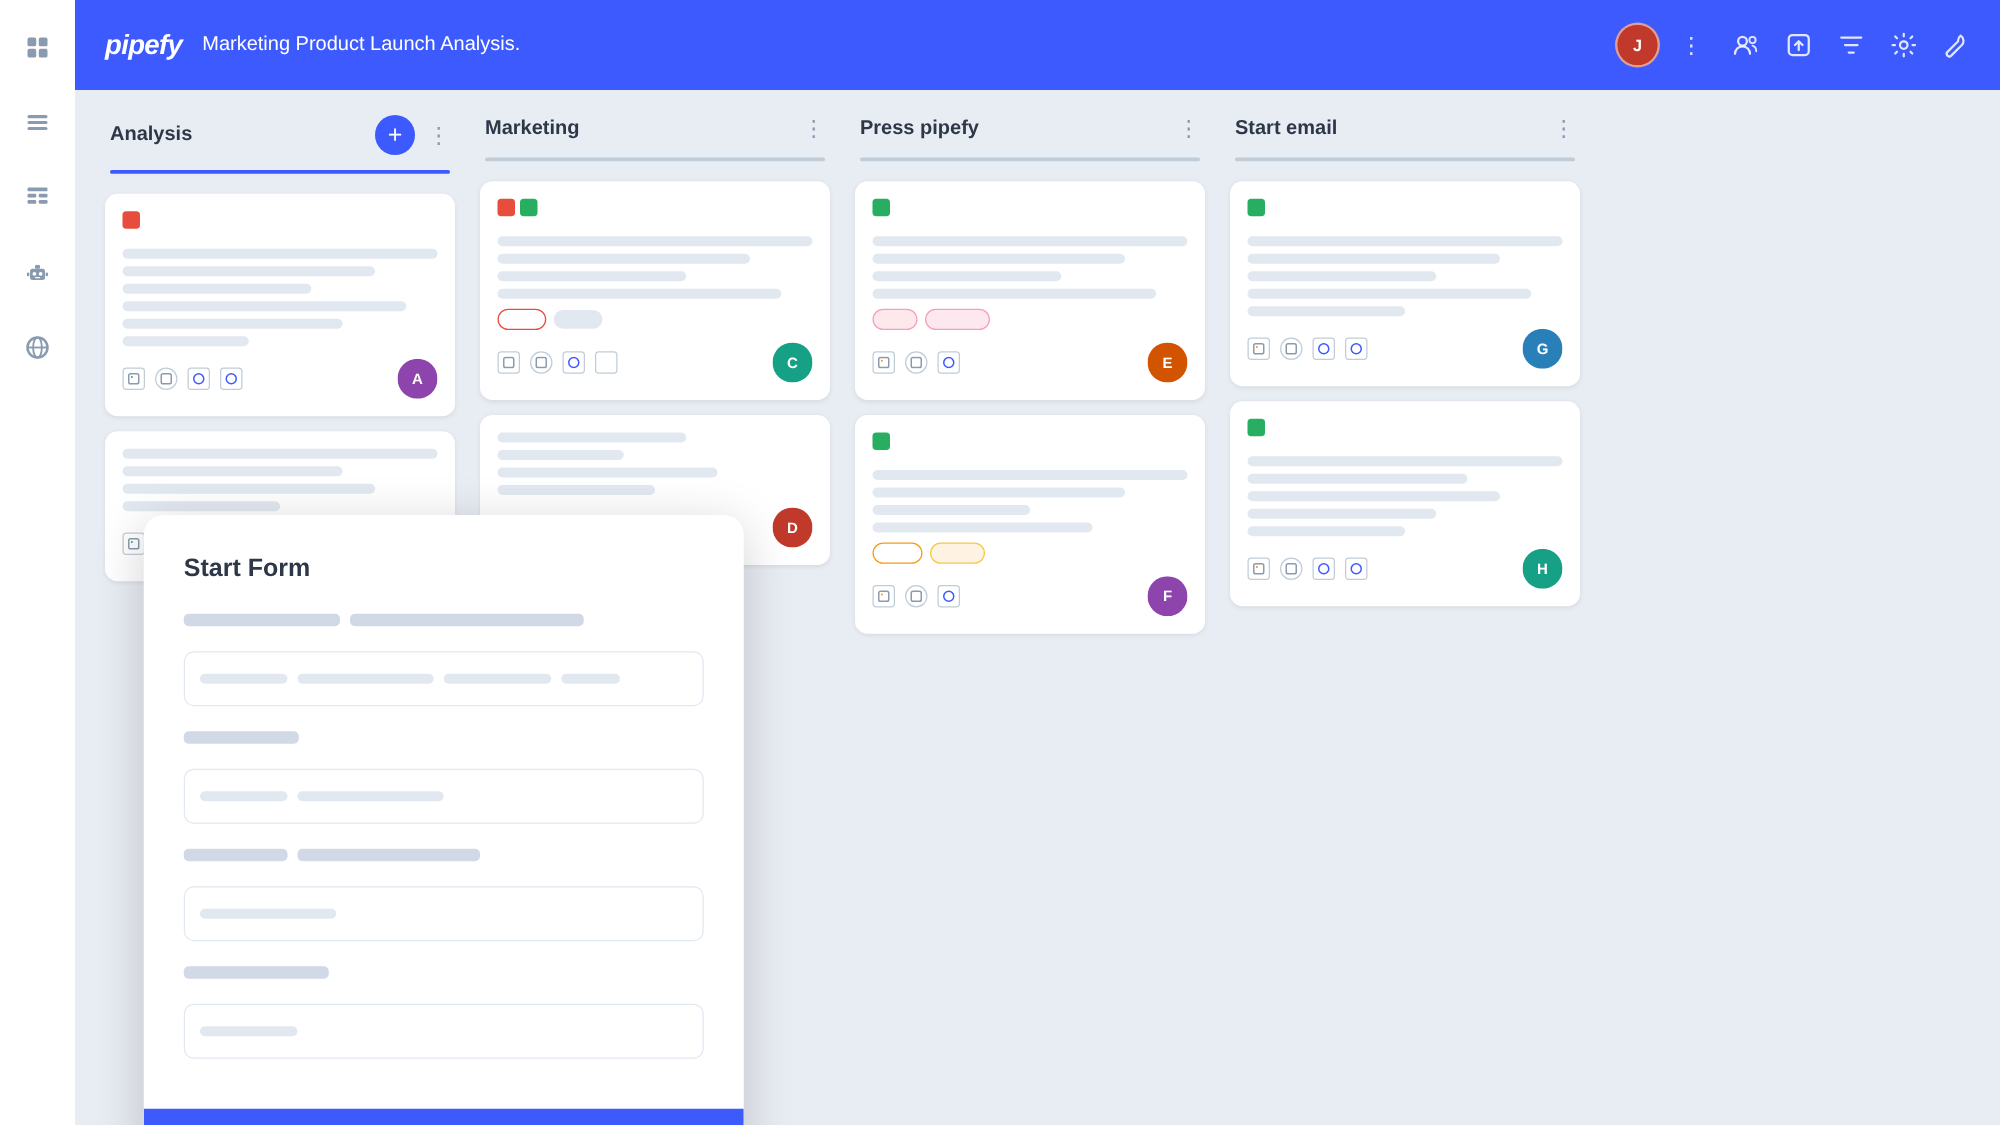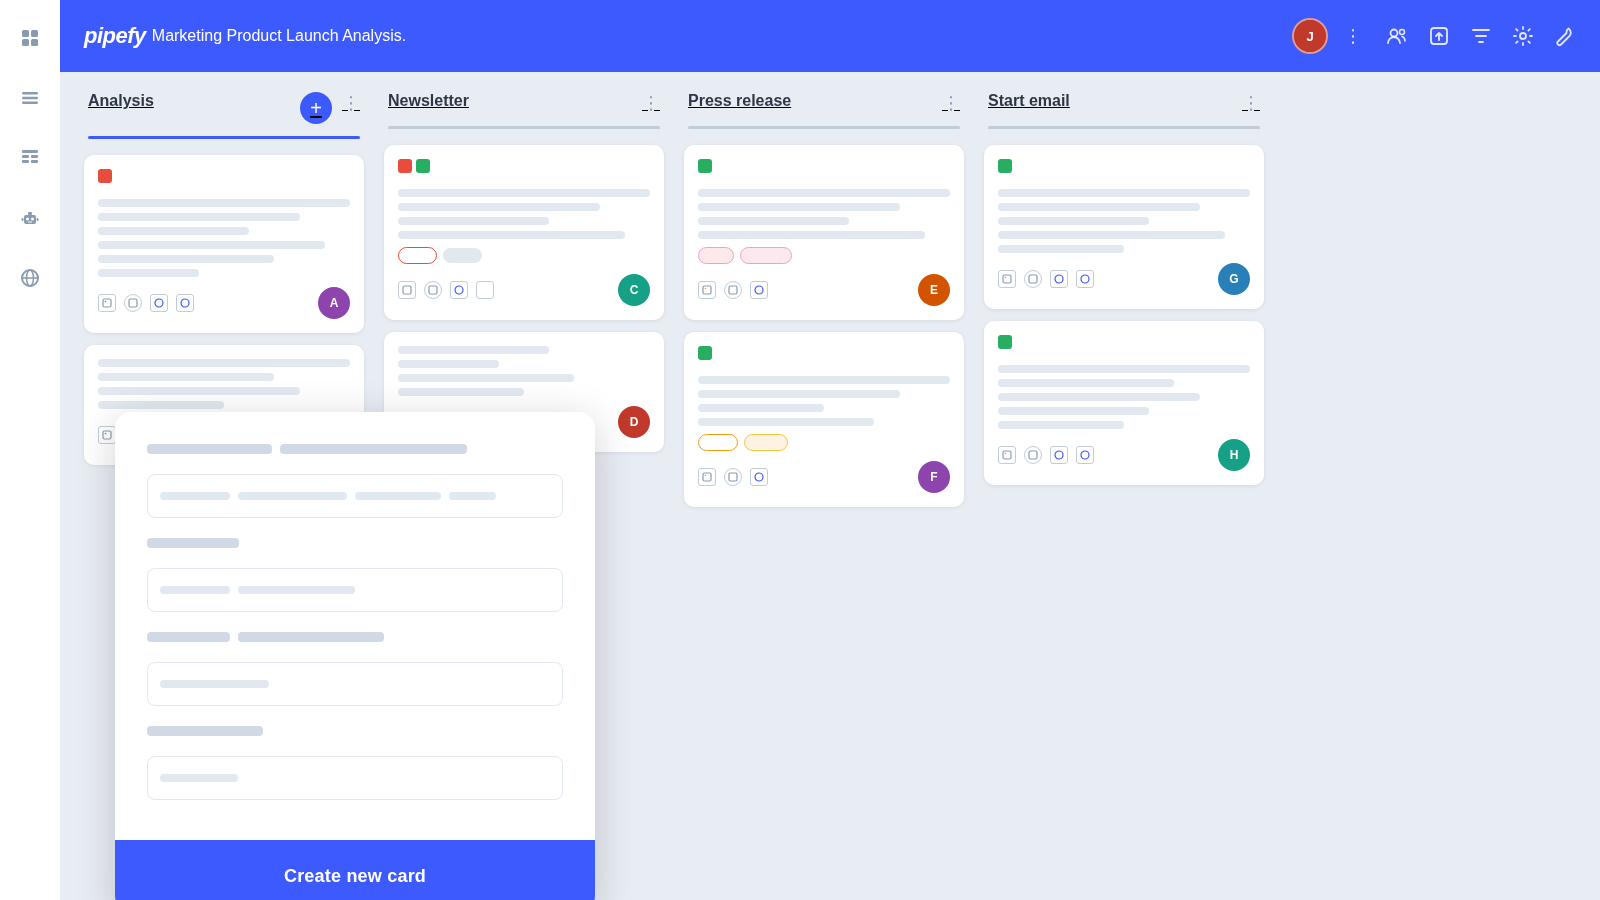--- a/index.html
+++ b/index.html
@@ -50,21 +50,21 @@
       height: 72px;
       display: flex;
       align-items: center;
       padding: 0 24px;
       justify-content: space-between;
       flex-shrink: 0;
     }
     .header-left {
       display: flex;
       align-items: center;
-      gap: 6px;
+      gap: 16px;
       text-align: center;
     }
     .logo {
       color: #fff;
       font-size: 22px;
       font-weight: 700;
       letter-spacing: -0.5px;
     }
     .logo span { font-style: italic; }
     .header-title {
@@ -111,24 +111,23 @@
     .column {
       min-width: 280px;
       width: 280px;
       display: flex;
       flex-direction: column;
       gap: 12px;
       flex-shrink: 0;
     }
     .column-header {
       display: flex;
-      align-items: flex-start;
+      align-items: center;
       gap: 10px;
       padding: 0 4px;
-      text-decoration: underline;
     }
     .column-title {
       font-size: 16px;
       font-weight: 600;
       color: #2d3748;
       flex: 1;
     }
     .column-add-btn {
       width: 32px;
       height: 32px;
@@ -492,21 +491,21 @@
           </div>
           <div class="avatar-sm">
             <div class="avatar-sm-inner av2">B</div>
           </div>
         </div>
       </div>
     </div>
 
     <div class="column">
       <div class="column-header">
-        <span class="column-title">Newsletter</span>
+        <span class="column-title">Marketing</span>
         <span class="column-menu">⋮</span>
       </div>
       <div class="column-line line-gray"></div>
 
       <div class="card">
         <div class="card-tags">
           <span class="card-tag tag-red"></span>
           <span class="card-tag tag-green"></span>
         </div>
         <div class="skeleton-line w-full"></div>
@@ -568,21 +567,21 @@
           </div>
           <div class="avatar-sm">
             <div class="avatar-sm-inner av4">D</div>
           </div>
         </div>
       </div>
     </div>
 
     <div class="column">
       <div class="column-header">
-        <span class="column-title">Press release</span>
+        <span class="column-title">Press pipefy</span>
         <span class="column-menu">⋮</span>
       </div>
       <div class="column-line line-gray"></div>
 
       <div class="card">
         <div class="card-tags">
           <span class="card-tag tag-green"></span>
         </div>
         <div class="skeleton-line w-full"></div>
         <div class="skeleton-line w-80"></div>
@@ -738,20 +737,21 @@
           </div>
           <div class="avatar-sm">
             <div class="avatar-sm-inner av3">H</div>
           </div>
         </div>
       </div>
     </div>
 
     <div class="start-form-modal" style="top:340px; left:55px;">
       <div class="modal-body">
+        <div class="modal-title">Start Form</div>
 
         <div class="form-field">
           <div style="display:flex;gap:8px;margin-bottom:10px;">
             <div class="form-label-skeleton" style="width:30%;"></div>
             <div class="form-label-skeleton" style="width:45%;"></div>
           </div>
           <div class="form-input" style="display:flex;align-items:center;">
             <div style="display:flex;gap:8px;align-items:center;width:100%;">
               <div class="ph-block" style="width:18%;height:8px;"></div>
               <div class="ph-block" style="width:28%;height:8px;"></div>

